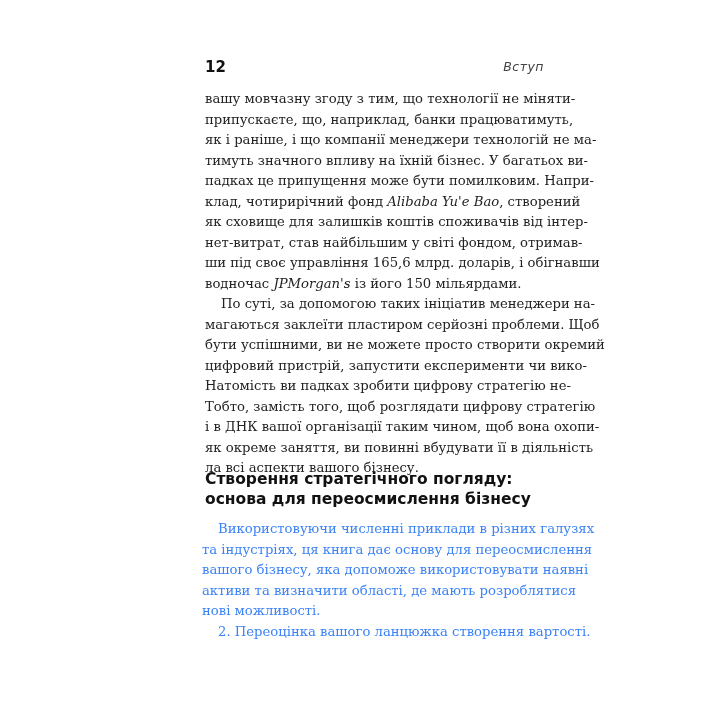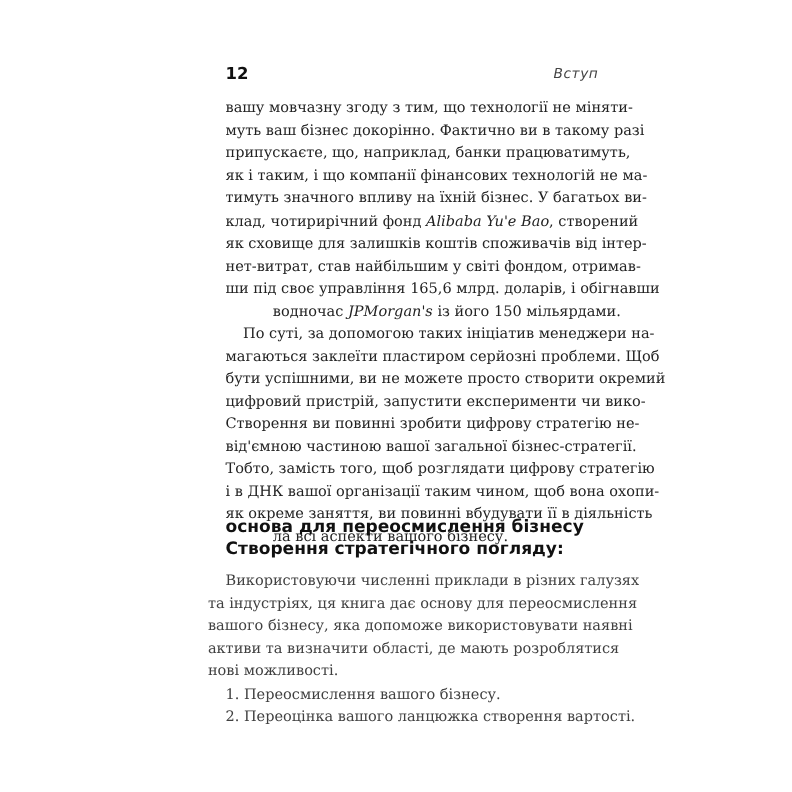--- a/index.html
+++ b/index.html
@@ -2,68 +2,66 @@
 <html><head>
 <meta charset="utf-8">
 <style>
   html, body { margin:0; padding:0; background:#ffffff; }
   body { width:720px; height:720px; position:relative; overflow:hidden; }
   .running-head { position:absolute; left:205px; top:58px; width:339px; height:22px; }
   .page-num { position:absolute; left:0; top:0; font-family:"DejaVu Sans", sans-serif; font-weight:bold; font-size:15px; color:#111; }
   .chapter { position:absolute; left:0; width:339px; top:1px; text-align:right; font-family:"DejaVu Sans", sans-serif; font-style:italic; font-size:12.5px; color:#444; letter-spacing:0.5px; }
   .body { position:absolute; left:205px; top:89px; width:339px; font-family:"DejaVu Serif", serif; font-size:13.2px; line-height:20.5px; color:#222; }
   .body .line { display:block; white-space:nowrap; text-align:justify; text-align-last:justify; height:20.5px; }
-  .body .line.last { text-align-last:left;margin-left:43px; }
+  .body .line.last { text-align-last:left; }
   .body .line.indent { padding-left:16px; }
   .body em { font-style:italic; }
   .heading { position:absolute; left:205px; top:469px; width:339px; font-family:"DejaVu Sans", sans-serif; font-weight:bold; font-size:15.5px; line-height:20px; color:#111; }
   .heading .hline { display:block; white-space:nowrap; }
-  .body2 { position:absolute; left:189px; top:519px; width:339px; font-family:"DejaVu Serif", serif; font-size:13.2px; line-height:20.5px; color:#404040; }
+  .body2 { position:absolute; left:202px; top:519px; width:339px; font-family:"DejaVu Serif", serif; font-size:13.2px; line-height:20.5px; color:#3b82f6; }
   .body2 .line { display:block; white-space:nowrap; text-align:justify; text-align-last:justify; height:20.5px; }
   .body2 .line.last { text-align-last:left; }
   .body2 .line.indent { padding-left:16px; }
 </style>
 </head>
 <body>
 
 <div class="running-head">
   <span class="page-num">12</span>
   <span class="chapter">Вступ</span>
 </div>
 
 <div class="body">
   <span class="line">вашу мовчазну згоду з тим, що технології не міняти-</span>
-  <span class="line">муть ваш бізнес докорінно. Фактично ви в такому разі</span>
   <span class="line">припускаєте, що, наприклад, банки працюватимуть,</span>
-  <span class="line">як і таким, і що компанії фінансових технологій не ма-</span>
+  <span class="line">як і раніше, і що компанії менеджери технологій не ма-</span>
   <span class="line">тимуть значного впливу на їхній бізнес. У багатьох ви-</span>
+  <span class="line">падках це припущення може бути помилковим. Напри-</span>
   <span class="line"><span>клад, чотирирічний фонд </span><em>Alibaba Yu'e Bao</em><span>, створений</span></span>
   <span class="line">як сховище для залишків коштів споживачів від інтер-</span>
   <span class="line">нет-витрат, став найбільшим у світі фондом, отримав-</span>
   <span class="line">ши під своє управління 165,6 млрд. доларів, і обігнавши</span>
   <span class="line last"><span>водночас </span><em>JPMorgan's</em><span> із його 150 мільярдами.</span></span>
 
   <span class="line indent">По суті, за допомогою таких ініціатив менеджери на-</span>
   <span class="line">магаються заклеїти пластиром серйозні проблеми. Щоб</span>
   <span class="line">бути успішними, ви не можете просто створити окремий</span>
   <span class="line">цифровий пристрій, запустити експерименти чи вико-</span>
-  <span class="line">Створення ви повинні зробити цифрову стратегію не-</span>
-  <span class="line">від'ємною частиною вашої загальної бізнес-стратегії.</span>
+  <span class="line">Натомість ви падках зробити цифрову стратегію не-</span>
   <span class="line">Тобто, замість того, щоб розглядати цифрову стратегію</span>
   <span class="line">і в ДНК вашої організації таким чином, щоб вона охопи-</span>
   <span class="line">як окреме заняття, ви повинні вбудувати її в діяльність</span>
   <span class="line last">ла всі аспекти вашого бізнесу.</span>
 </div>
 
 <div class="heading">
+  <span class="hline">Створення стратегічного погляду:</span>
   <span class="hline">основа для переосмислення бізнесу</span>
-  <span class="hline">Створення стратегічного погляду:</span>
 </div>
 
 <div class="body2">
   <span class="line indent">Використовуючи численні приклади в різних галузях</span>
   <span class="line">та індустріях, ця книга дає основу для переосмислення</span>
   <span class="line">вашого бізнесу, яка допоможе використовувати наявні</span>
   <span class="line">активи та визначити області, де мають розроблятися</span>
   <span class="line last">нові можливості.</span>
-  <span class="line last indent">1. Переосмислення вашого бізнесу.</span>
   <span class="line last indent">2. Переоцінка вашого ланцюжка створення вартості.</span>
 </div>
 
 </body></html>

